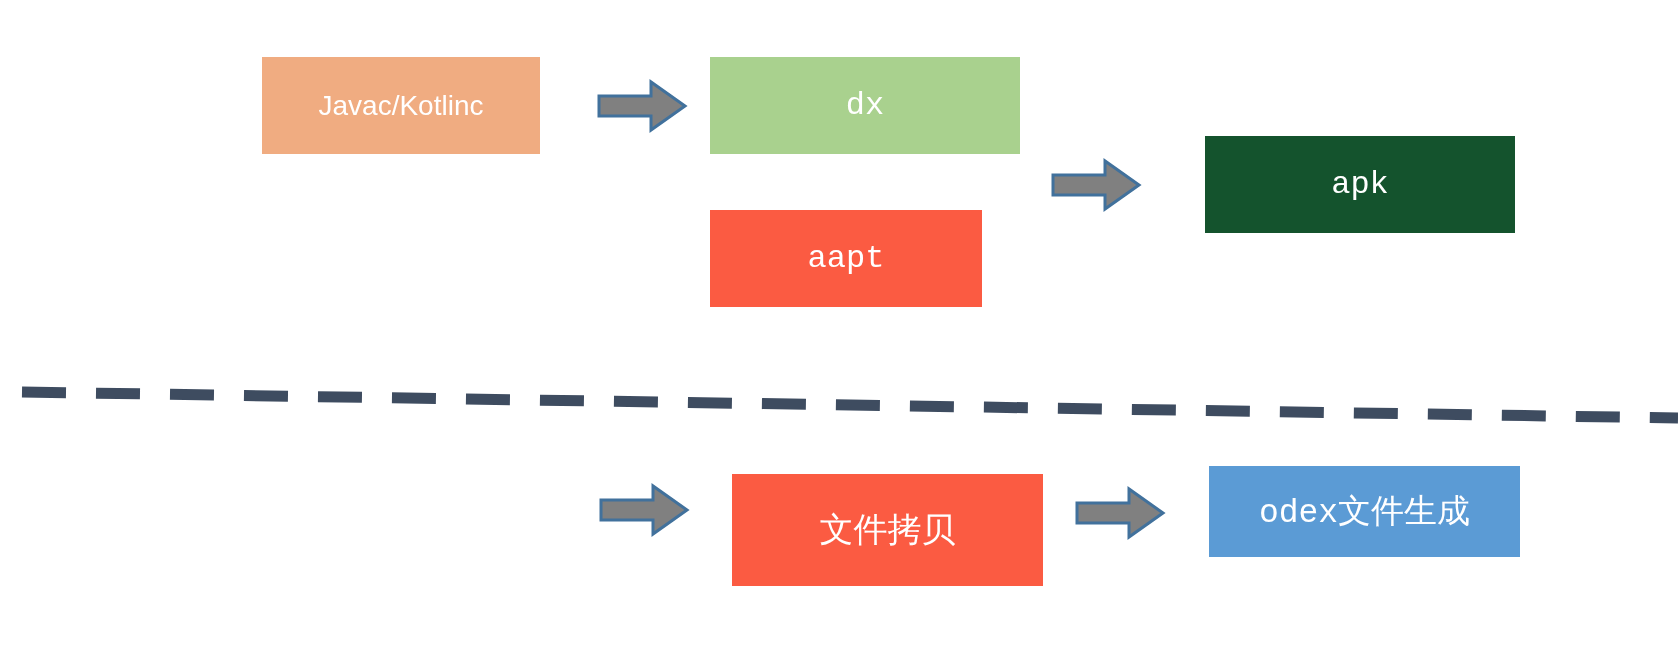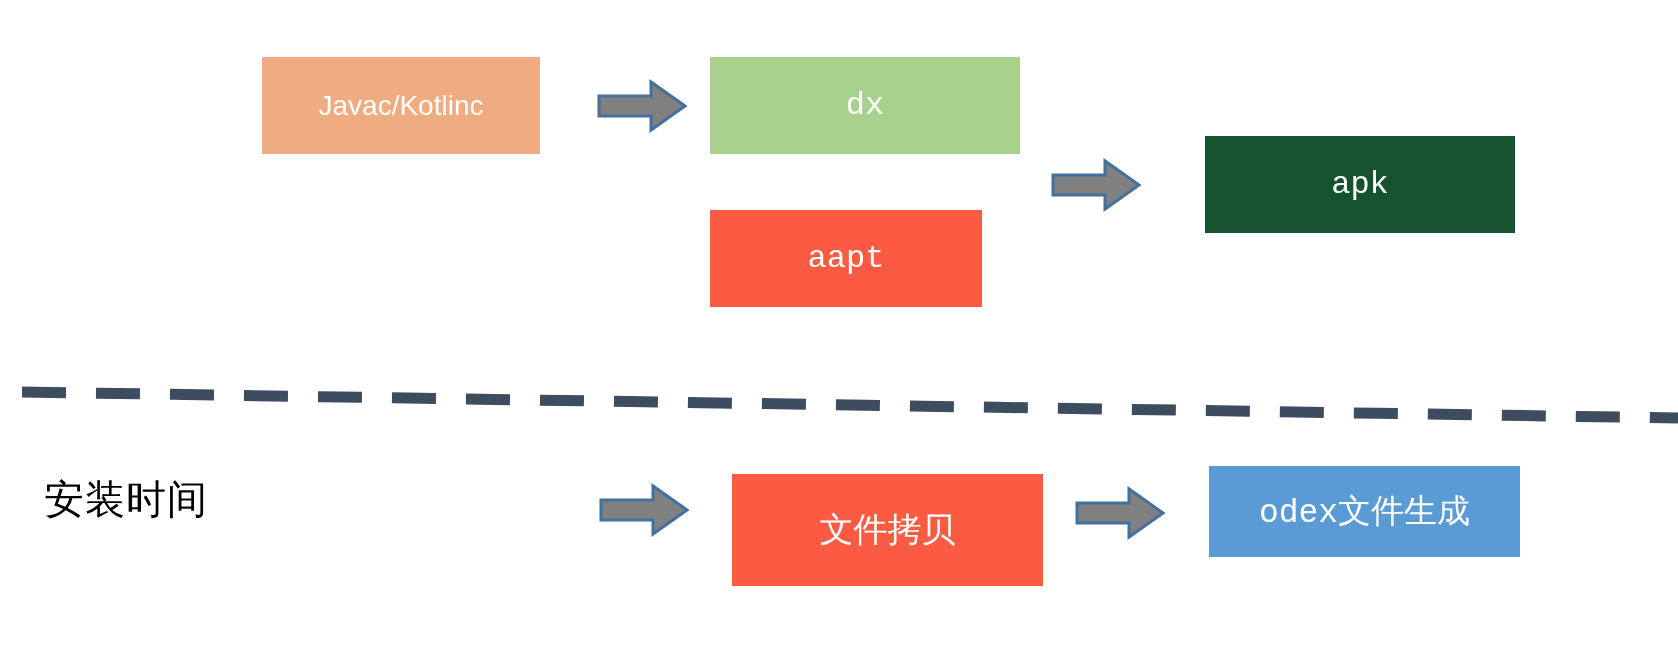--- a/index.html
+++ b/index.html
@@ -104,21 +104,20 @@
   </div>
 
   <div class="box" style="left:1185px; top:136px; width:310px; height:97px; background:#14532d;margin-left:20px;">
     <span class="box-label serif" style="font-size:32px;">apk</span>
   </div>
 
   <svg class="divider" viewBox="0 0 1678 660">
     <line x1="22" y1="392" x2="1678" y2="418" stroke="#3E4C60" stroke-width="11" stroke-dasharray="44 30" stroke-linecap="butt"></line>
   </svg>
 
-  <div class="row-label" style="left:44px; top:480px;">安装时间</div>
 
 
   <div class="arrow" style="left:600px; top:484px; width:88px; height:52px;">
     <svg viewBox="0 0 88 52" preserveAspectRatio="none">
       <polygon points="1,16 53,16 53,2 87,26 53,50 53,36 1,36" fill="#808080" stroke="#41719C" stroke-width="3" stroke-linejoin="miter"></polygon>
     </svg>
   </div>
 
   <div class="box" style="left:732px; top:474px; width:311px; height:112px; background:#FB5B42;">
     <span class="box-label serif" style="font-size:34px;">文件拷贝</span>

